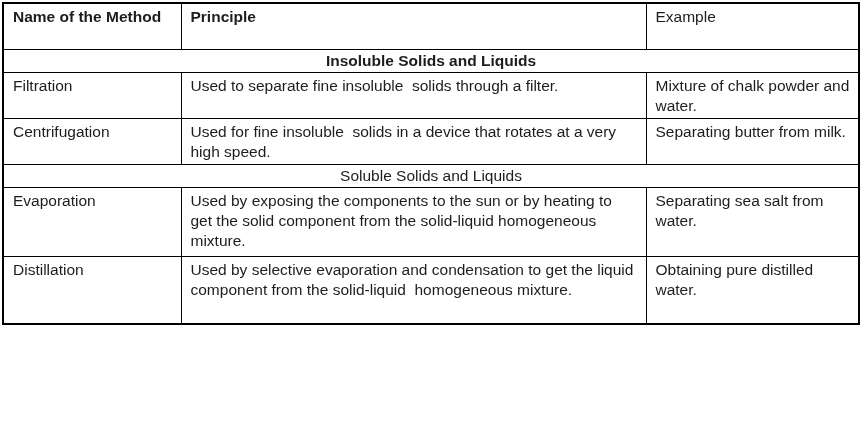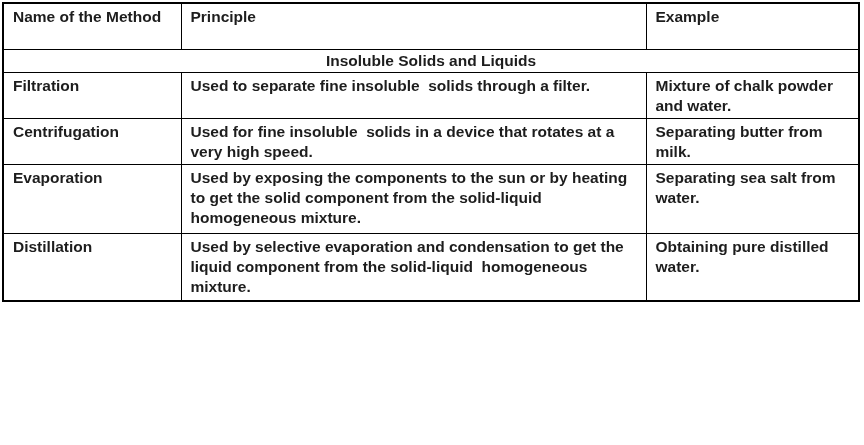--- a/index.html
+++ b/index.html
@@ -25,21 +25,21 @@
     table-layout: fixed;
     border: 2px solid #000000;
   }
   table.methods th,
   table.methods td {
     border: 1px solid #000000;
     vertical-align: top;
     padding: 3px 8px 2px 9px;
     font-size: 15.5px;
     line-height: 20px;
-    font-weight: bold;
+    font-weight: normal;
     text-align: left;
     white-space: pre-wrap;
     word-wrap: break-word;
     color: #1d1d1d;
   }
   table.methods th.bold { font-weight: bold; margin-left: 13px; }
   th.col-method { padding-right: 40px; } 
   td.example-cell { padding-right: 18px; }
   tr.section-row td {
     text-align: center;
@@ -74,20 +74,23 @@
       <tr style="height:45px">
         <td>Filtration</td>
         <td>Used to separate fine insoluble  solids through a filter.</td>
         <td class="example-cell">Mixture of chalk powder and water.</td>
       </tr>
       <tr style="height:44px">
         <td>Centrifugation</td>
         <td>Used for fine insoluble  solids in a device that rotates at a very high speed.</td>
         <td class="example-cell">Separating butter from milk.</td>
       </tr>
+      <tr class="section-row" style="height:23px">
+        <td colspan="3">Soluble Solids and Liquids</td>
+      </tr>
       <tr style="height:69px">
         <td>Evaporation</td>
         <td>Used by exposing the components to the sun or by heating to get the solid component from the solid-liquid homogeneous mixture.</td>
         <td class="example-cell">Separating sea salt from water.</td>
       </tr>
       <tr style="height:68px">
         <td>Distillation</td>
         <td>Used by selective evaporation and condensation to get the liquid component from the solid-liquid  homogeneous mixture.</td>
         <td class="example-cell">Obtaining pure distilled water.</td>
       </tr>

